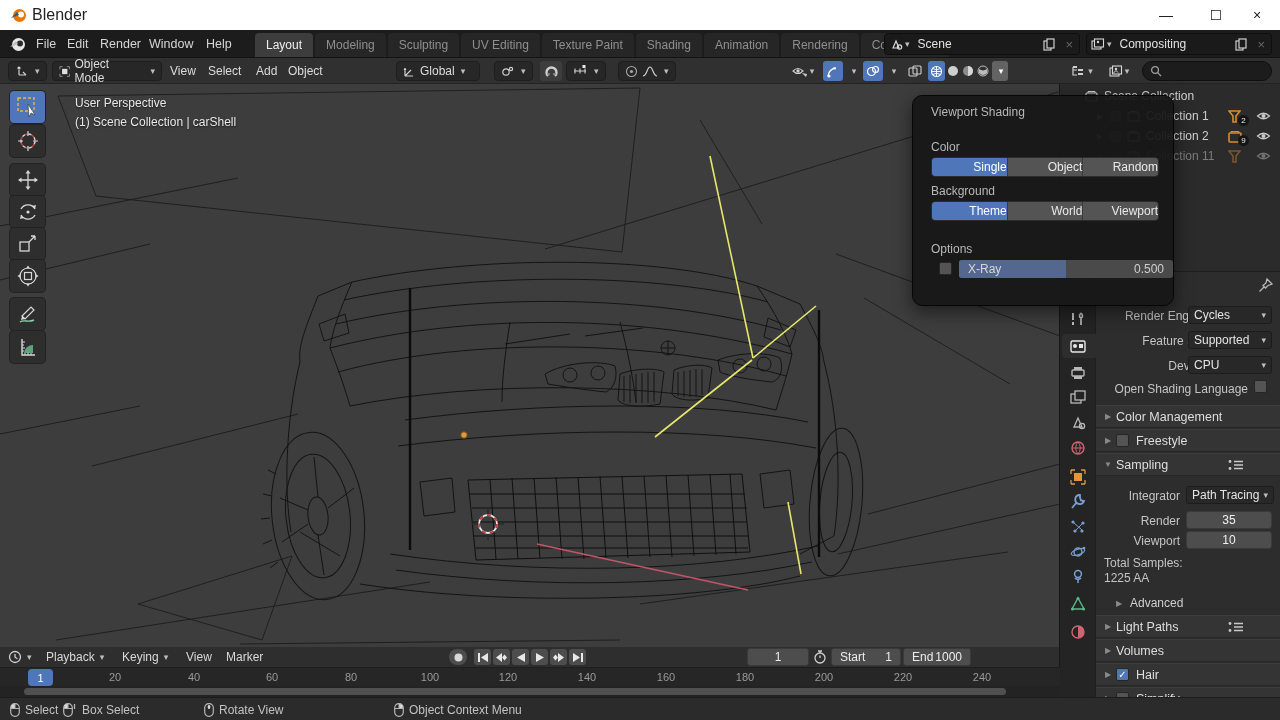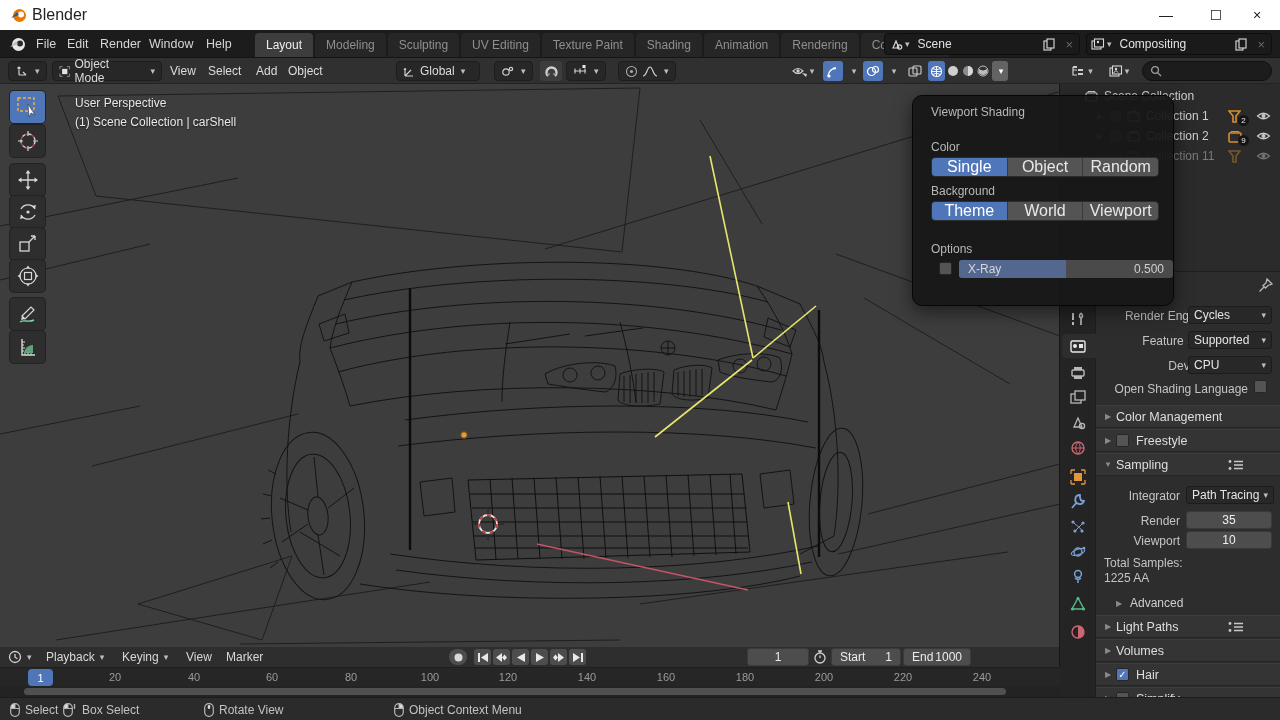--- a/index.html
+++ b/index.html
@@ -61,21 +61,21 @@
   .numfield{position:absolute;height:18px;background:#4d4d4d;border-radius:3px;display:flex;align-items:center;justify-content:center;color:#f0f0f0;font-size:12px;border:1px solid #3a3a3a}
   .panelhdr{position:absolute;left:36px;width:184px;height:23px;background:#343434;border-top:1px solid #3d3d3d;border-bottom:1px solid #262626;display:flex;align-items:center;color:#dedede;font-size:12.5px}
   .panelhdr .disc{width:16px;margin-left:4px}
   .checkbox{width:13px;height:13px;background:#545454;border:1px solid #262626;border-radius:2px}
   .checkbox.checked{background:#4f76b8;color:#fff;font-size:10px;display:flex;align-items:center;justify-content:center}
 
   
   .popup{left:912px;top:95px;width:262px;height:211px;background:rgba(23,23,23,.94);border:1px solid #060606;border-radius:10px;box-shadow:0 6px 18px rgba(0,0,0,.5);z-index:50}
   .pp-label{position:absolute;color:#b8b8b8;font-size:12px}
   .seggroup{position:absolute;left:18px;width:228px;height:20px;display:flex;border-radius:4px;overflow:hidden;border:1px solid #2c2c2c}
-  .segbtn{flex:1;background:#545454;color:#e8e8e8;display:flex;align-items:center;justify-content:center;font-size:16px;border-right:1px solid #3a3a3a}
+  .segbtn{flex:1;background:#545454;color:#e8e8e8;display:flex;align-items:center;justify-content:flex-end;font-size:12px;border-right:1px solid #3a3a3a}
   .segbtn:last-child{border-right:none}
   .segbtn.sel{background:#4f76b8;color:#fff}
   .slider{position:absolute;left:34px;top:0;width:214px;height:18px;border-radius:3px;background:#4a4a4a;overflow:hidden;display:flex;align-items:center}
   .slider .fill{position:absolute;left:0;top:0;bottom:0;width:50%;background:#54688f}
   .slider .lab{position:relative;margin-left:9px;color:#d6d6d6}
   .slider .val{position:relative;margin-left:auto;margin-right:9px;color:#cfcfcf}
   .swatch{position:absolute;left:135px;top:0;width:113px;height:18px;border-radius:3px;border:1px solid #1a1a1a}
 
   
   .timeline{left:0;top:647px;width:1060px;height:50px;background:#2e2e2e;border-right:1px solid #171717}

